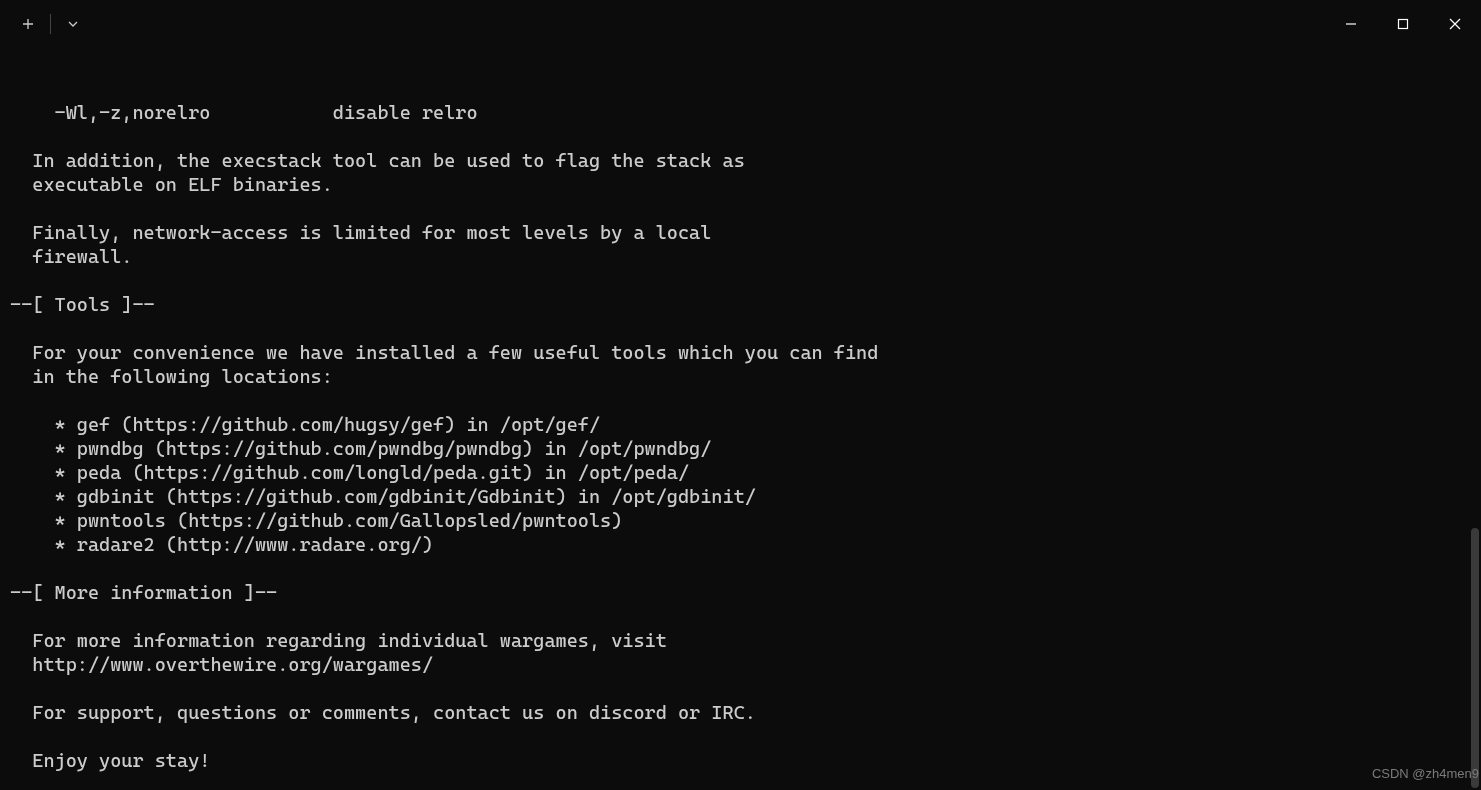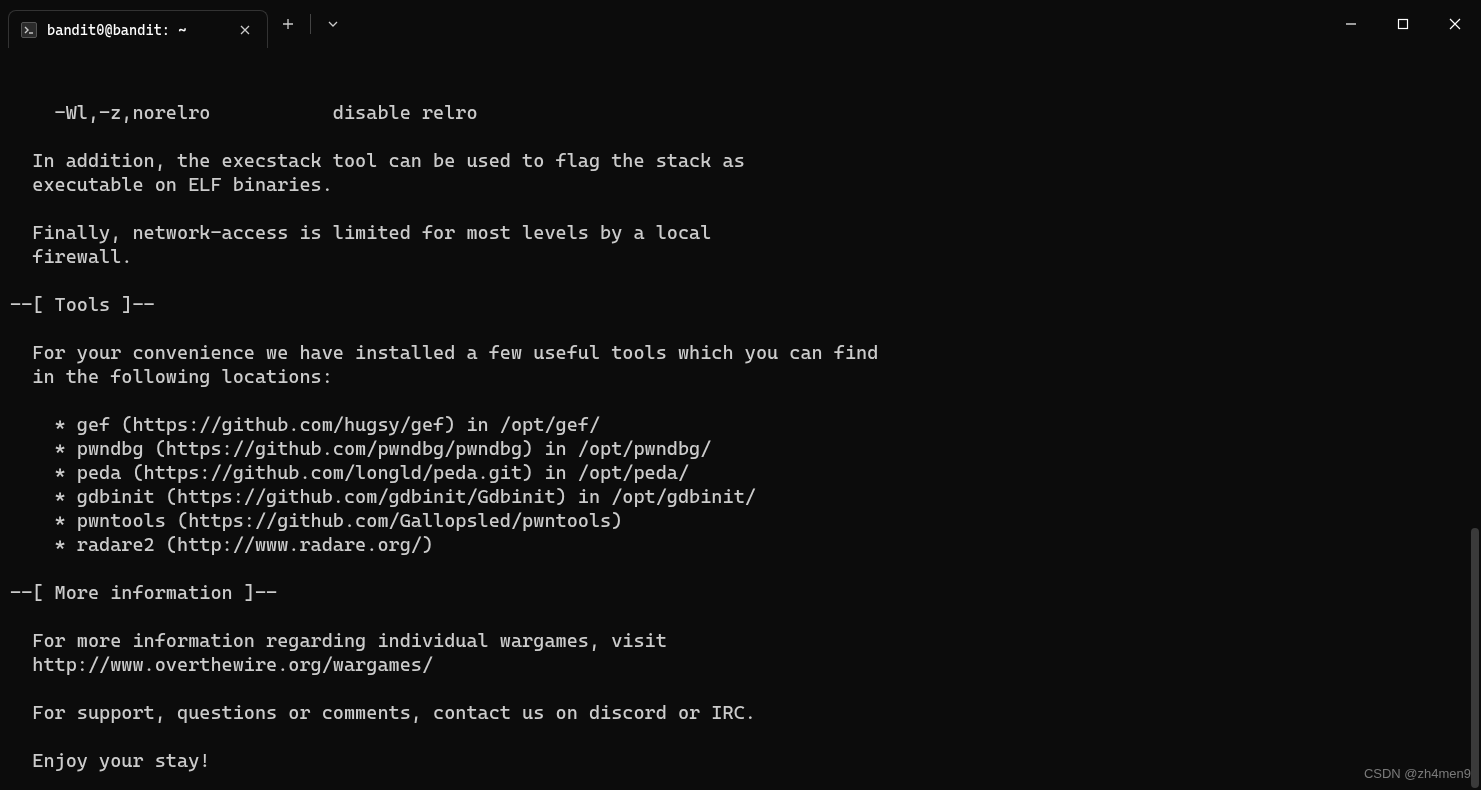--- a/index.html
+++ b/index.html
@@ -55,43 +55,29 @@
     line-height: 24px;
     white-space: pre;
     font-family: 'Cascadia Mono', 'Consolas', monospace;
   }
   .terminal-body .line { white-space: pre; }
   .scrollbar {
     position:absolute; right:2px; top:480px; width:8px; height:260px;
     background:#3a3a3a; border-radius:4px;
   }
   .watermark {
-    position:absolute; right:10px; bottom:4px; color:#7a7a7a; font-size:13px;
+    position:absolute; right:2px; bottom:4px; color:#7a7a7a; font-size:13px;
     font-family: Arial, sans-serif;
   }
 </style>
 </head>
 <body>
 
 <div class="titlebar">
   <div class="titlebar-left">
-    <div class="tab">
-      <span class="tab-icon">
-        <svg viewBox="0 0 10 10">
-            <path d="M1 2 L4 5 L1 8" stroke="#ccc" stroke-width="1.4" fill="none"></path>
-            <path d="M5 8 L9 8" stroke="#ccc" stroke-width="1.4"></path>
-          </svg>
-      </span>
-      <span class="tab-title">bandit0@bandit: ~</span>
-      <span class="tab-close">
-        <svg viewBox="0 0 10 10" width="10" height="10">
-            <path d="M1 1 L9 9 M9 1 L1 9" stroke="#ccc" stroke-width="1.3"></path>
-          </svg>
-      </span>
-    </div>
     <div class="tab-actions">
       <div class="tab-action-btn">
         <svg viewBox="0 0 12 12" width="12" height="12">
             <path d="M6 1 L6 11 M1 6 L11 6" stroke="#ccc" stroke-width="1.3"></path>
           </svg>
       </div>
       <div class="divider"></div>
       <div class="tab-action-btn">
         <svg viewBox="0 0 12 12" width="12" height="12">
             <path d="M2 4 L6 8 L10 4" stroke="#ccc" stroke-width="1.3" fill="none"></path>

